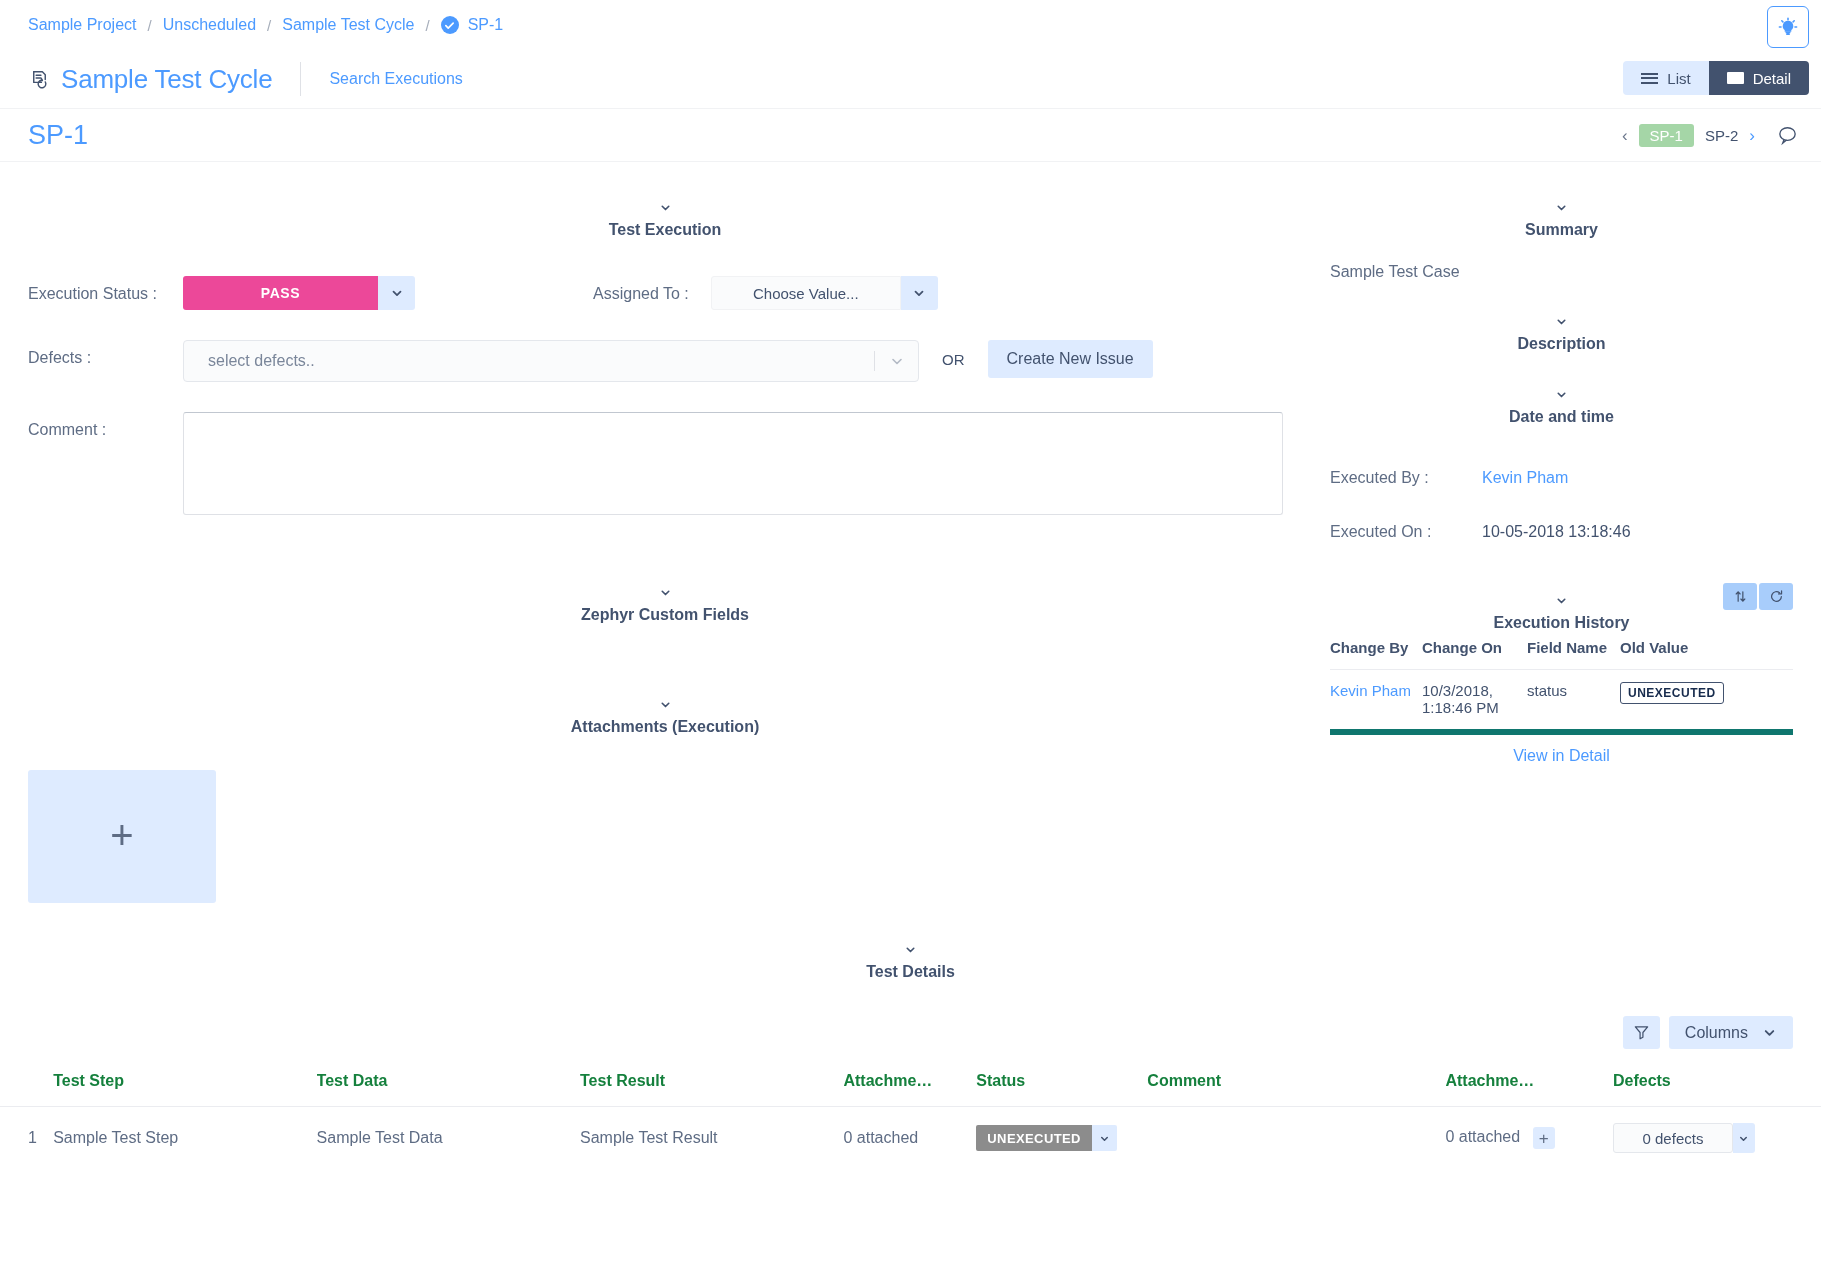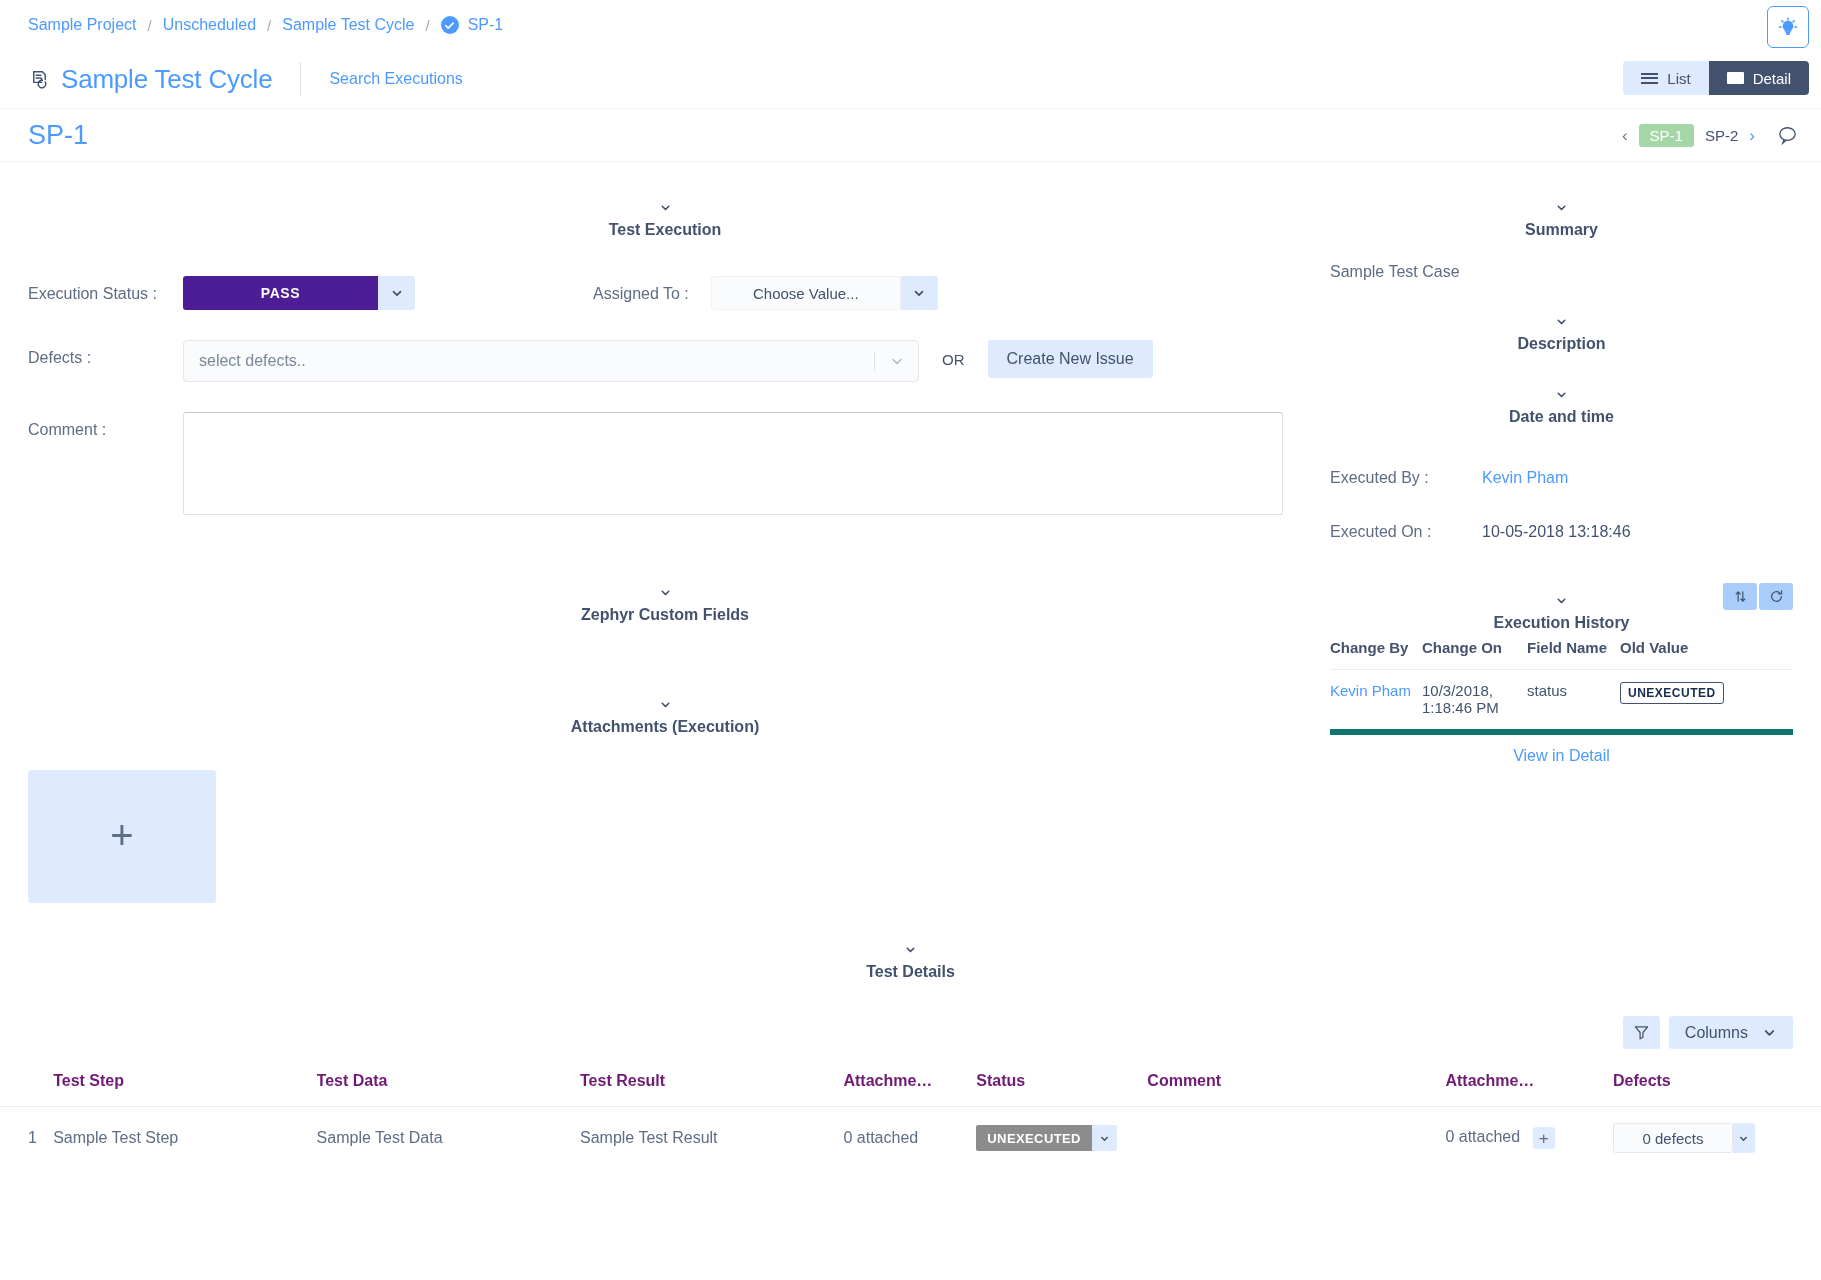--- a/index.html
+++ b/index.html
@@ -171,21 +171,21 @@
   .lbl {
     font-size: 16px;
     color: #5e6c84;
     width: 155px;
     flex-shrink: 0;
     padding-top: 9px;
   }
 
   .status-widget { display: flex; }
   .status-main {
-    background: #4c1d95;
+    background: #ec4899;
     color: #ffffff;
     font-size: 14px;
     font-weight: bold;
     letter-spacing: 0.6px;
     width: 195px; height: 34px;
     display: flex; align-items: center; justify-content: center;
     border-radius: 3px 0 0 3px;
     cursor: pointer;
   }
   .status-caret {
@@ -221,20 +221,21 @@
     cursor: pointer;
   }
 
   .defect-select {
     width: 736px; height: 42px;
     background: #fafbfc;
     border: 1px solid #e4e7ec;
     border-radius: 4px;
     display: flex; align-items: center;
     cursor: text;
+    padding-left: 9px;
   }
   .defect-select .ph {
     padding-left: 15px;
     font-size: 16px;
     color: #7a869a;
     flex: 1;
   }
   .ds-sep { width: 1px; height: 20px; background: #dfe1e6; }
   .ds-caret {
     width: 43px;
@@ -398,21 +399,21 @@
   .steps-table {
     width: 100%;
     border-collapse: collapse;
     margin-top: 23px;
     table-layout: fixed;
   }
   .steps-table th {
     text-align: left;
     font-size: 16px;
     font-weight: bold;
-    color: #701a75;
+    color: #15803d;
     padding: 0 10px 16px 0;
     white-space: nowrap;
     overflow: hidden;
     text-overflow: ellipsis;
   }
   .steps-table td {
     font-size: 16px;
     color: #5e6c84;
     border-top: 1px solid #ebecf0;
     padding: 16px 10px 16px 0;

